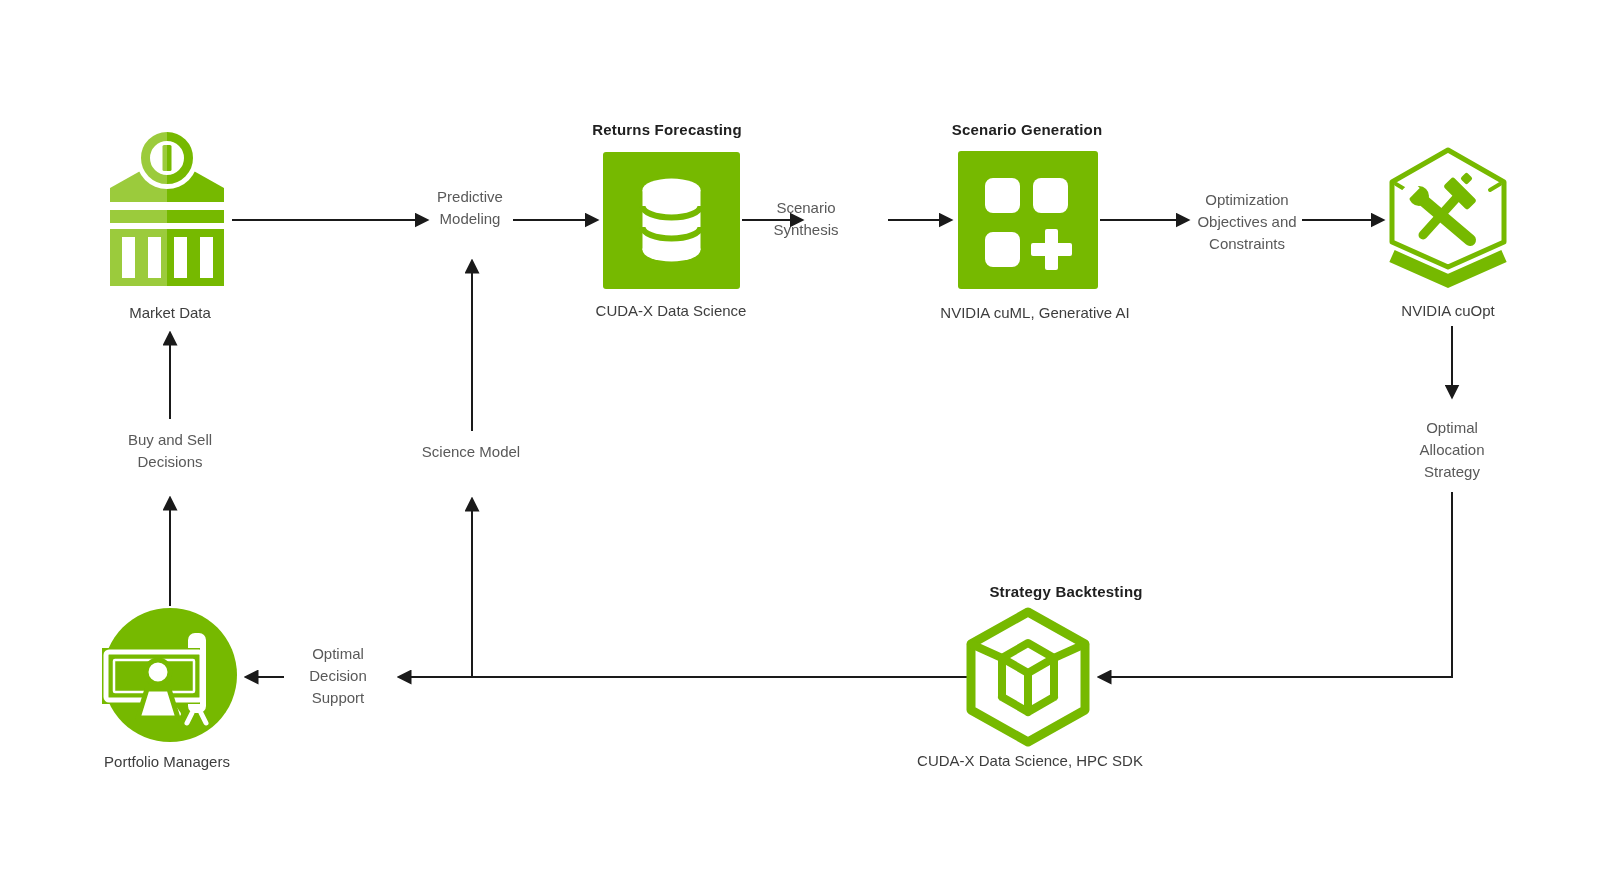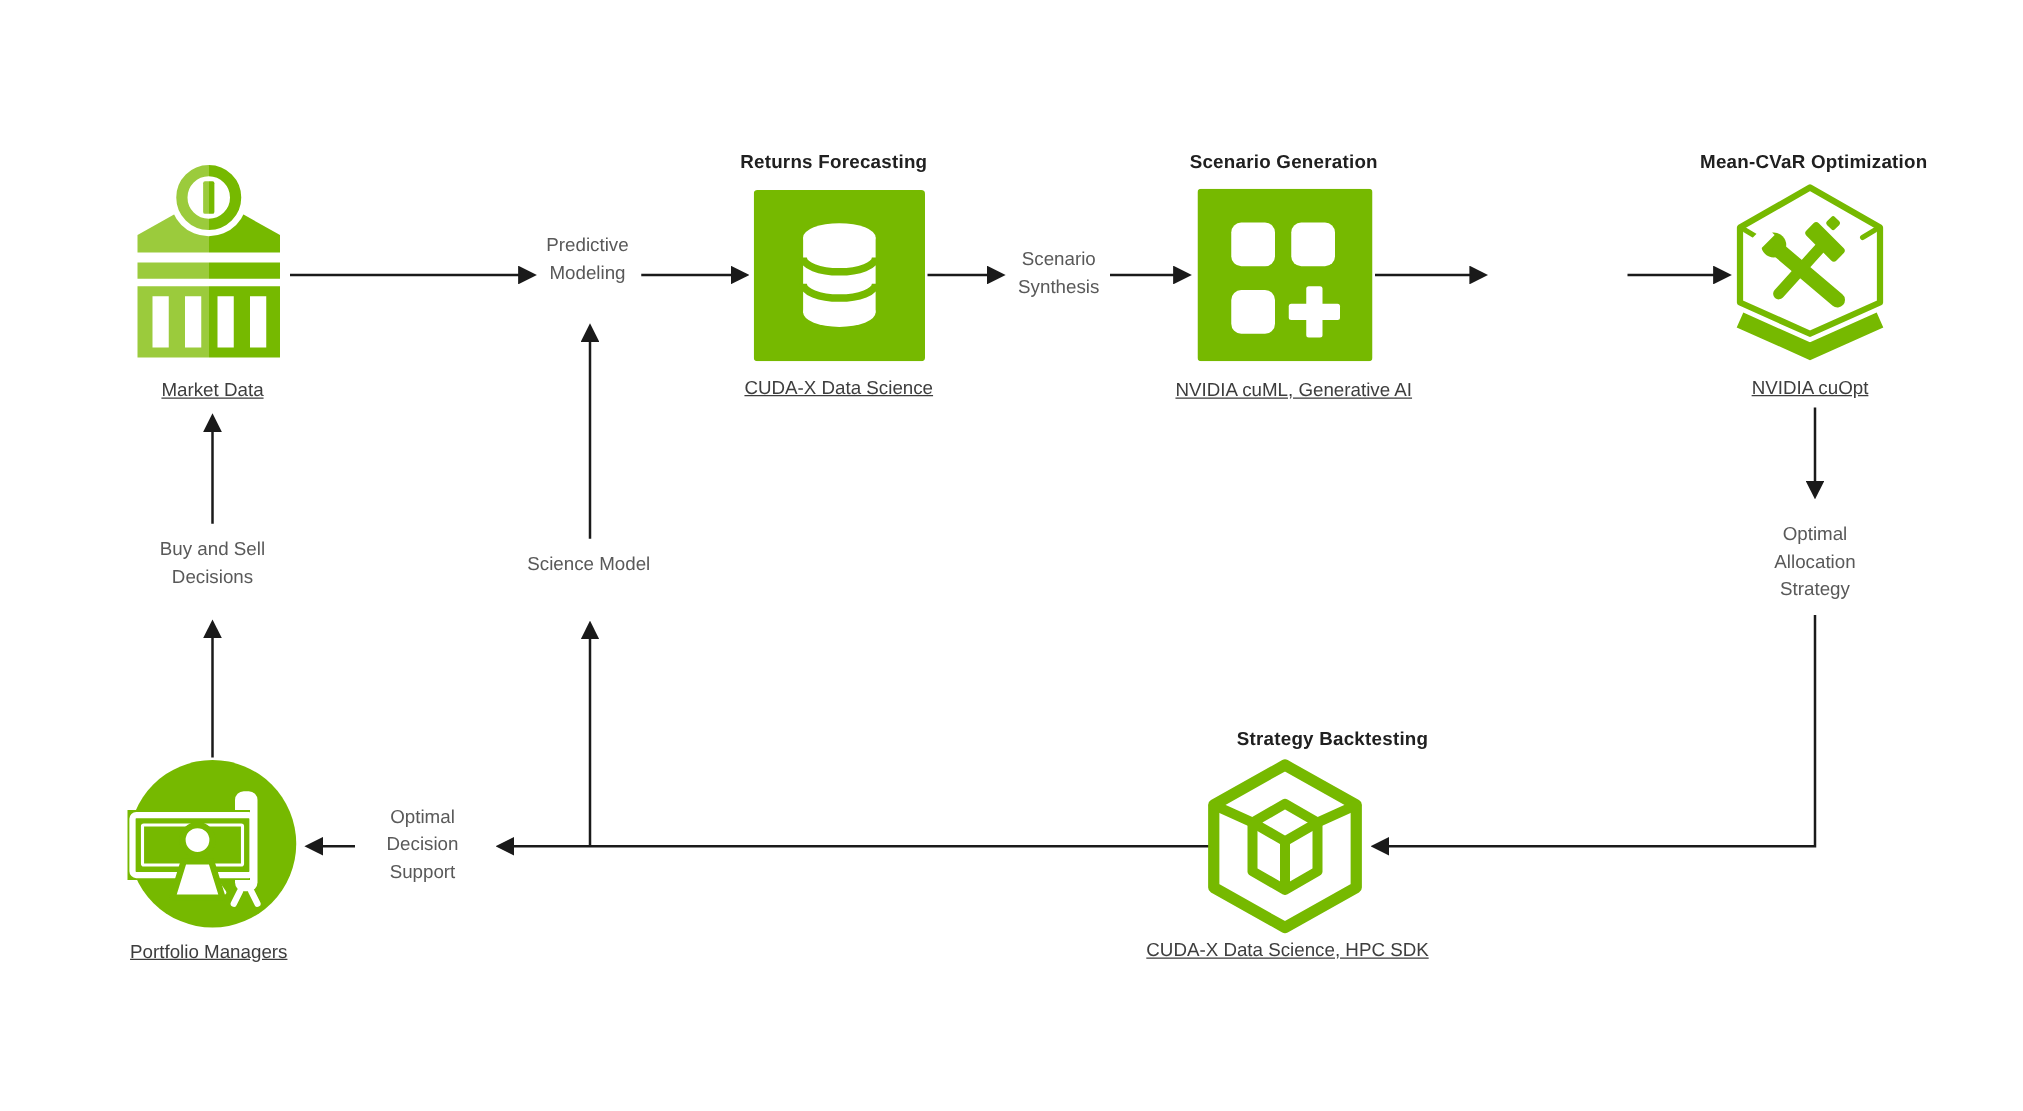--- a/index.html
+++ b/index.html
@@ -6,21 +6,21 @@
   .canvas{
     position:relative;width:1618px;height:797px;background:var(--bg,#fff);
     font-family:"Liberation Sans","DejaVu Sans",sans-serif;overflow:hidden;padding-left:32px;
   }
   .wires{position:absolute;left:0;top:0;}
   .wire{stroke:var(--wire,#1a1a1a);stroke-width:2;fill:none;}
   .icon{position:absolute;}
   .txt{position:absolute;transform:translate(-50%,-50%);text-align:center;
        white-space:pre-line;line-height:22px;font-size:15px;}
   .title{font-weight:700;color:var(--title-color,#202020);letter-spacing:.2px;}
-  .label{color:var(--label-color,#3d3d3d);text-decoration:underline;}
+  .label{color:var(--label-color,#3d3d3d);}
   .flow{color:var(--flow-color,#595959);}
   .gfill{fill:var(--green,#76B900);}
   .gstroke{stroke:var(--green,#76B900);fill:none;}
   .wfill{fill:#ffffff;}
   .wstroke{stroke:#ffffff;fill:none;}
 </style>
 </head>
 <body>
 
 <div class="canvas">
@@ -114,34 +114,36 @@
     <rect class="gfill" x="2" y="43" width="98" height="56"></rect>
     <rect class="wstroke" x="6" y="47" width="96" height="48" rx="3" stroke-width="5"></rect>
     <rect class="wstroke" x="14" y="55" width="80" height="32" rx="1" stroke-width="2.5"></rect>
     <path class="wstroke" d="M70,96 l9,13" stroke-width="4" stroke-linecap="round"></path>
     <circle cx="58" cy="67" r="12" fill="#fff" stroke="var(--green,#76B900)" stroke-width="5"></circle>
     <path d="M38,113 L78,113 L69,84 L47,84 Z" fill="#fff" stroke="var(--green,#76B900)" stroke-width="5" stroke-linejoin="round"></path>
   </svg>
 
   <div class="txt title" style="left:667px;top:130px">Returns Forecasting</div>
   <div class="txt title" style="left:1027px;top:130px">Scenario Generation</div>
-  <div class="txt title" style="left:1451px;top:130px">Mean-CVaR Optimization</div>
   <div class="txt title" style="left:1066px;top:592px">Strategy Backtesting</div>
 
   <div class="txt label" style="left:170px;top:313px">Market Data</div>
   <div class="txt label" style="left:671px;top:311px">CUDA-X Data Science</div>
   <div class="txt label" style="left:1035px;top:313px">NVIDIA cuML, Generative AI</div>
   <div class="txt label" style="left:1448px;top:311px">NVIDIA cuOpt</div>
   <div class="txt label" style="left:1030px;top:761px">CUDA-X Data Science, HPC SDK</div>
   <div class="txt label" style="left:167px;top:762px">Portfolio Managers</div>
 
   <div class="txt flow" style="left:470px;top:208px">Predictive
 Modeling</div>
-  <div class="txt flow" style="left:847px;top:219px">Scenario
+  <div class="txt flow" style="left:806px;top:219px">Scenario
 Synthesis</div>
+  <div class="txt flow" style="left:1247px;top:222px">Optimization
+Objectives and
+Constraints</div>
   <div class="txt flow" style="left:1452px;top:450px">Optimal
 Allocation
 Strategy</div>
   <div class="txt flow" style="left:471px;top:452px">Science Model</div>
   <div class="txt flow" style="left:170px;top:451px">Buy and Sell
 Decisions</div>
   <div class="txt flow" style="left:338px;top:676px">Optimal
 Decision
 Support</div>
 

